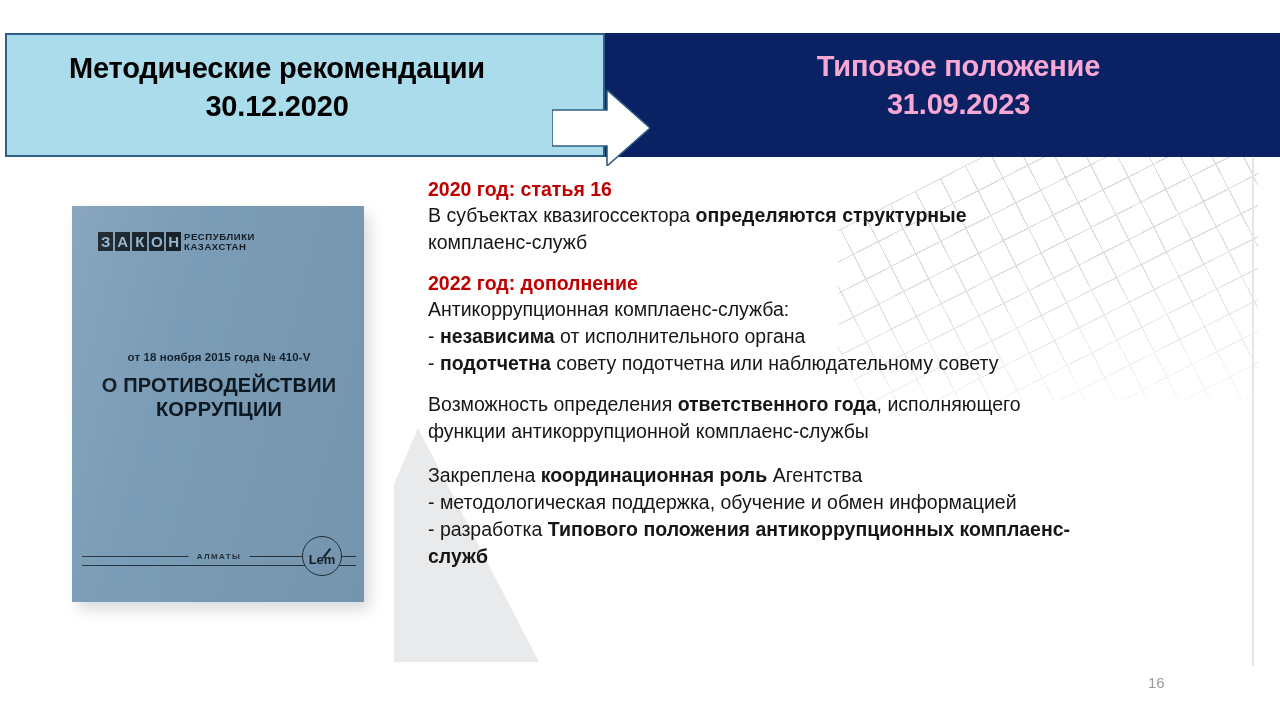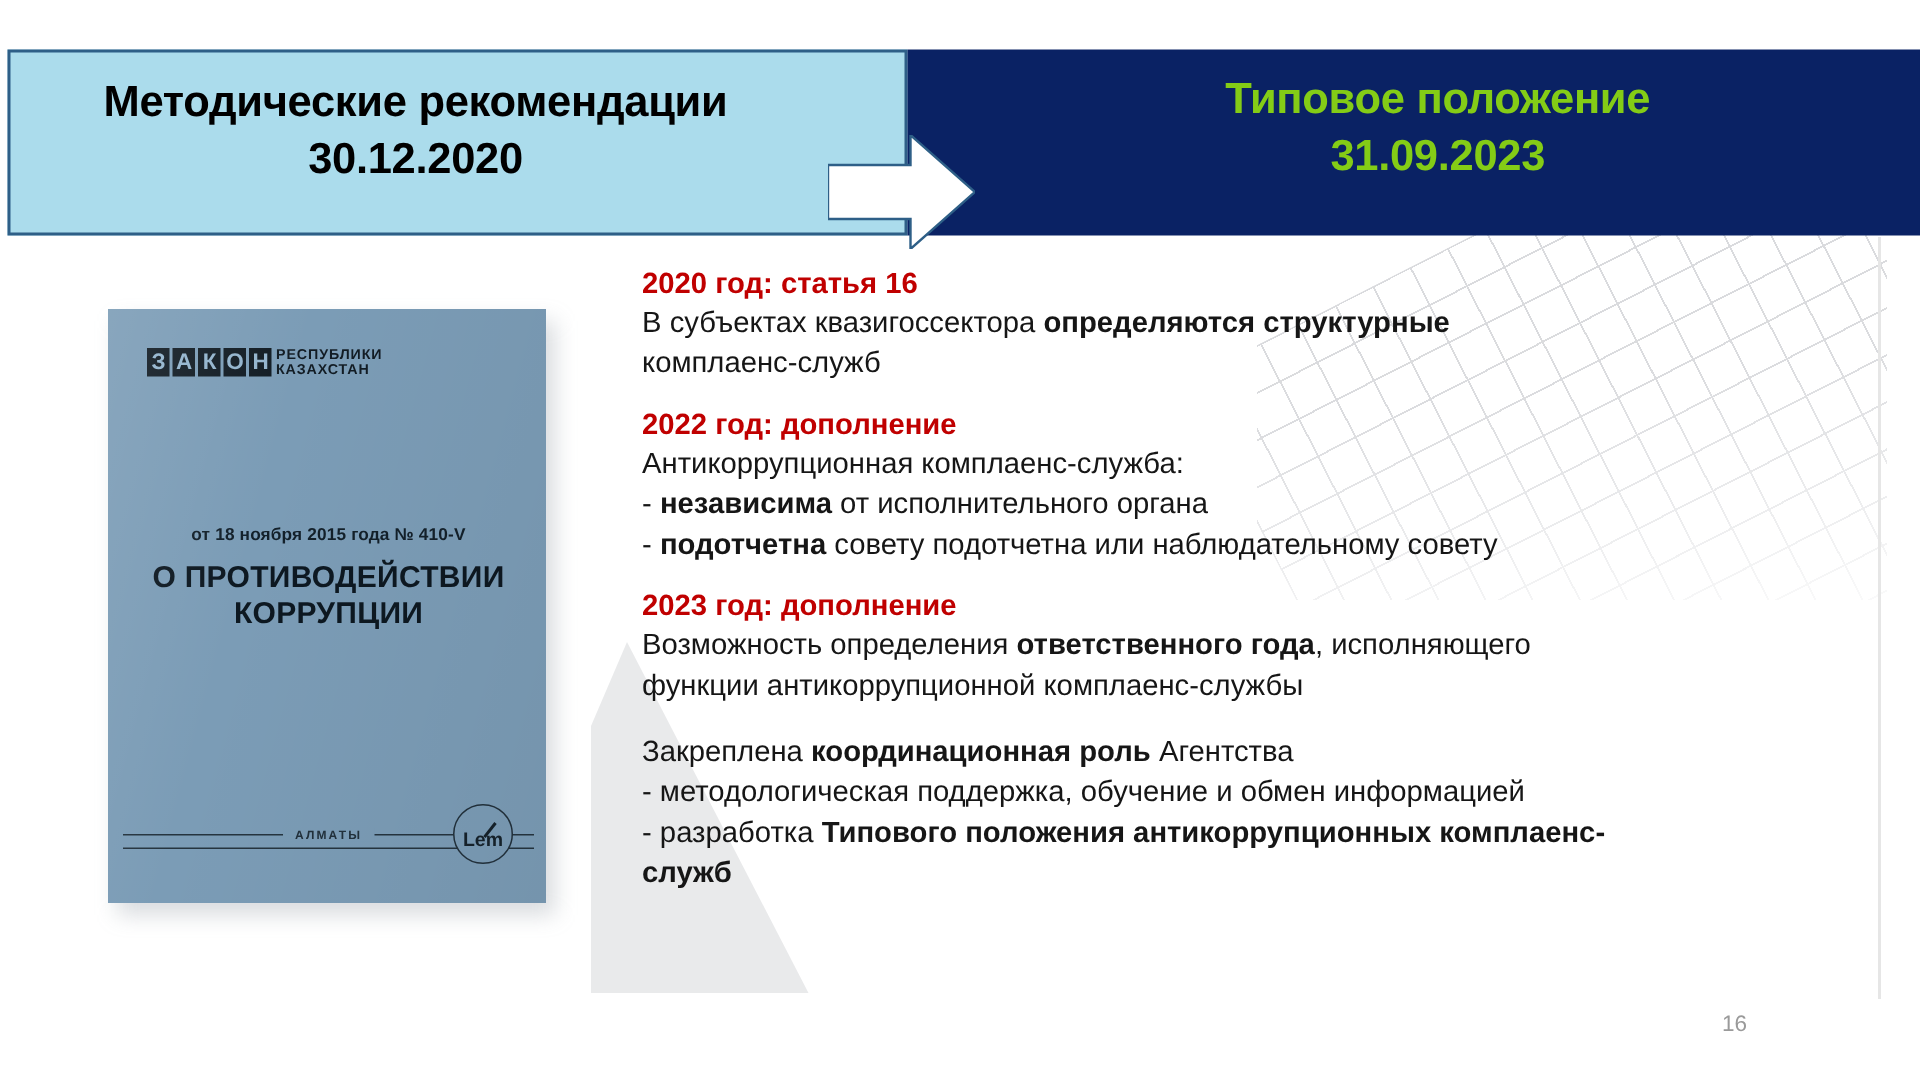--- a/index.html
+++ b/index.html
@@ -87,21 +87,21 @@
     left: 0;
     right: 0;
     top: 14px;
     text-align: center;
     font-size: 29px;
     font-weight: bold;
     line-height: 1.32;
     letter-spacing: -0.2px;
   }
   .hdr-left .hdr-title { color: #000000; padding-right: 56px; }
-  .hdr-right .hdr-title { color: #84cc16; padding-left: 32px; }
+  .hdr-right .hdr-title { color: #f9a8d4; padding-left: 32px; }
   .hdr-title .l2 { display: block; }
 
   
   .arrow {
     position: absolute;
     left: 552px;
     top: 57px;
     width: 98px;
     height: 76px;
   }
@@ -386,21 +386,20 @@
         <div class="body-line"><span>В субъектах квазигоссектора </span><b>определяются структурные</b></div>
         <div class="body-line"><span>комплаенс-служб</span></div>
       </div>
       <div class="para">
         <div class="heading">2022 год: дополнение</div>
         <div class="body-line"><span>Антикоррупционная комплаенс-служба:</span></div>
         <div class="body-line"><span>- </span><b>независима</b><span> от исполнительного органа</span></div>
         <div class="body-line"><span>- </span><b>подотчетна</b><span> совету подотчетна или наблюдательному совету</span></div>
       </div>
       <div class="para p-gap">
-        <div class="heading">2023 год: дополнение</div>
         <div class="body-line"><span>Возможность определения </span><b>ответственного года</b><span>, исполняющего</span></div>
         <div class="body-line"><span>функции антикоррупционной комплаенс-службы</span></div>
       </div>
       <div class="para">
         <div class="body-line"><span>Закреплена </span><b>координационная роль</b><span> Агентства</span></div>
         <div class="body-line"><span>- методологическая поддержка, обучение и обмен информацией</span></div>
         <div class="body-line"><span>- разработка </span><b>Типового положения антикоррупционных комплаенс-</b></div>
         <div class="body-line"><b>служб</b></div>
       </div>
     </div>

